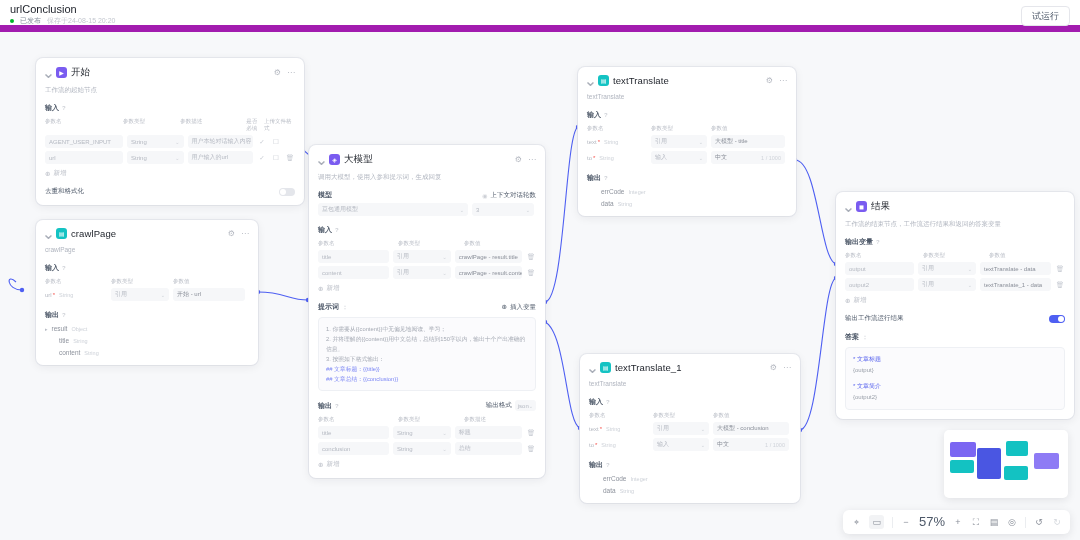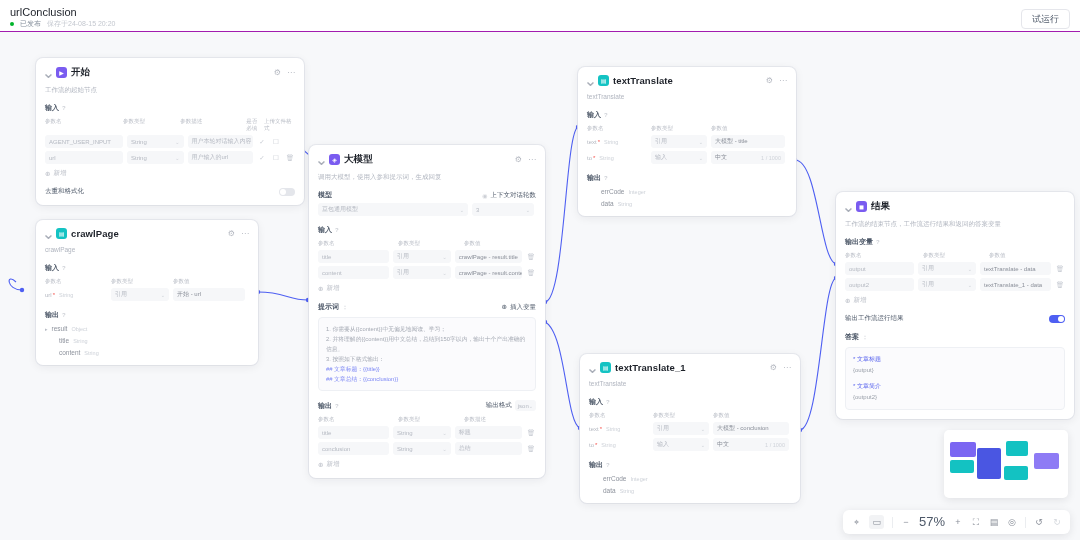--- a/index.html
+++ b/index.html
@@ -6,22 +6,22 @@
   html, body {
     width: 1080px; height: 540px;
     font-family: "Liberation Sans", "DejaVu Sans", sans-serif;
     background: #f7f8fa; overflow: hidden;
   }
   #app { position: relative; width: 1080px; height: 540px; background: #f7f8fa; }
 
   
   .topbar {
     position: absolute; top: 0; left: 0; width: 1080px; height: 32px;
-    background: #ffffff; border-bottom: 1px solid #a21caf;
-    display: flex; align-items: center; padding: 3px 10px 0 10px; z-index: 50;
+    background: #ffffff; border-bottom: 7px solid #a21caf;
+    display: flex; align-items: flex-start; padding: 3px 10px 0 10px; z-index: 50;
   }
   .topbar-left { display: flex; flex-direction: column; gap: 1px; }
   .wf-title { font-size: 11px; color: #1d2129; font-weight: 400; line-height: 12px; }
   .wf-sub { display: flex; align-items: center; gap: 6px; line-height: 10px; }
   .dot-pub { width: 4px; height: 4px; border-radius: 50%; background: #00b42a; display: inline-block; }
   .wf-status { font-size: 7px; color: #86909c; }
   .wf-saved { font-size: 7px; color: #c3c7cf; }
   .topbar-right { margin-left: auto; padding-top: 2px; }
   .btn-run {
     font-size: 9px; color: #4e5969; background: #fff; border: 1px solid #e5e6eb;
@@ -49,21 +49,21 @@
     width: 7px; height: 7px; flex: none; color: #a9aeb8;
     display: flex; align-items: center; justify-content: center; cursor: pointer;
   }
   .nicon {
     width: 11px; height: 11px; border-radius: 3px; flex: none;
     display: flex; align-items: center; justify-content: center;
     color: #fff; font-size: 6px;
   }
   .nicon.purple { background: #7a5cf0; }
   .nicon.cyan   { background: #14c3c3; }
-  .ntitle { font-size: 9.5px; color: #1d2129; font-weight: 700; letter-spacing: .1px; }
+  .ntitle { font-size: 9.5px; color: #1d2129; font-weight: 400; letter-spacing: .1px; }
   .nhead-actions { margin-left: auto; display: flex; align-items: center; gap: 6px; color: #b6bac2; }
   .nhead-actions span { font-size: 8px; cursor: pointer; line-height: 8px; }
   .ndesc { font-size: 6.5px; color: #b0b5bf; margin-top: 6px; line-height: 9px; }
 
   .sect-label {
     font-size: 7px; color: #4e5969; font-weight: 700; margin-top: 9px;
     display: flex; align-items: center; gap: 3px;
   }
   .sect-label .q { color: #cdd0d6; font-size: 6px; }
   .sect-right { margin-left: auto; font-weight: 400; color: #4e5969; font-size: 6.5px; display:flex; align-items:center; gap:3px;}

